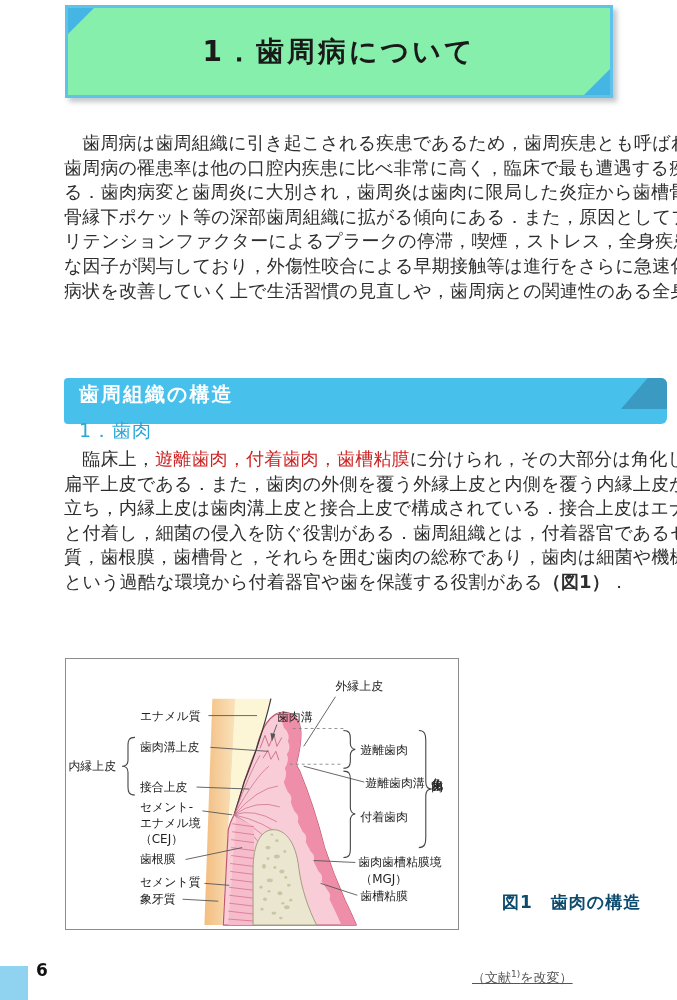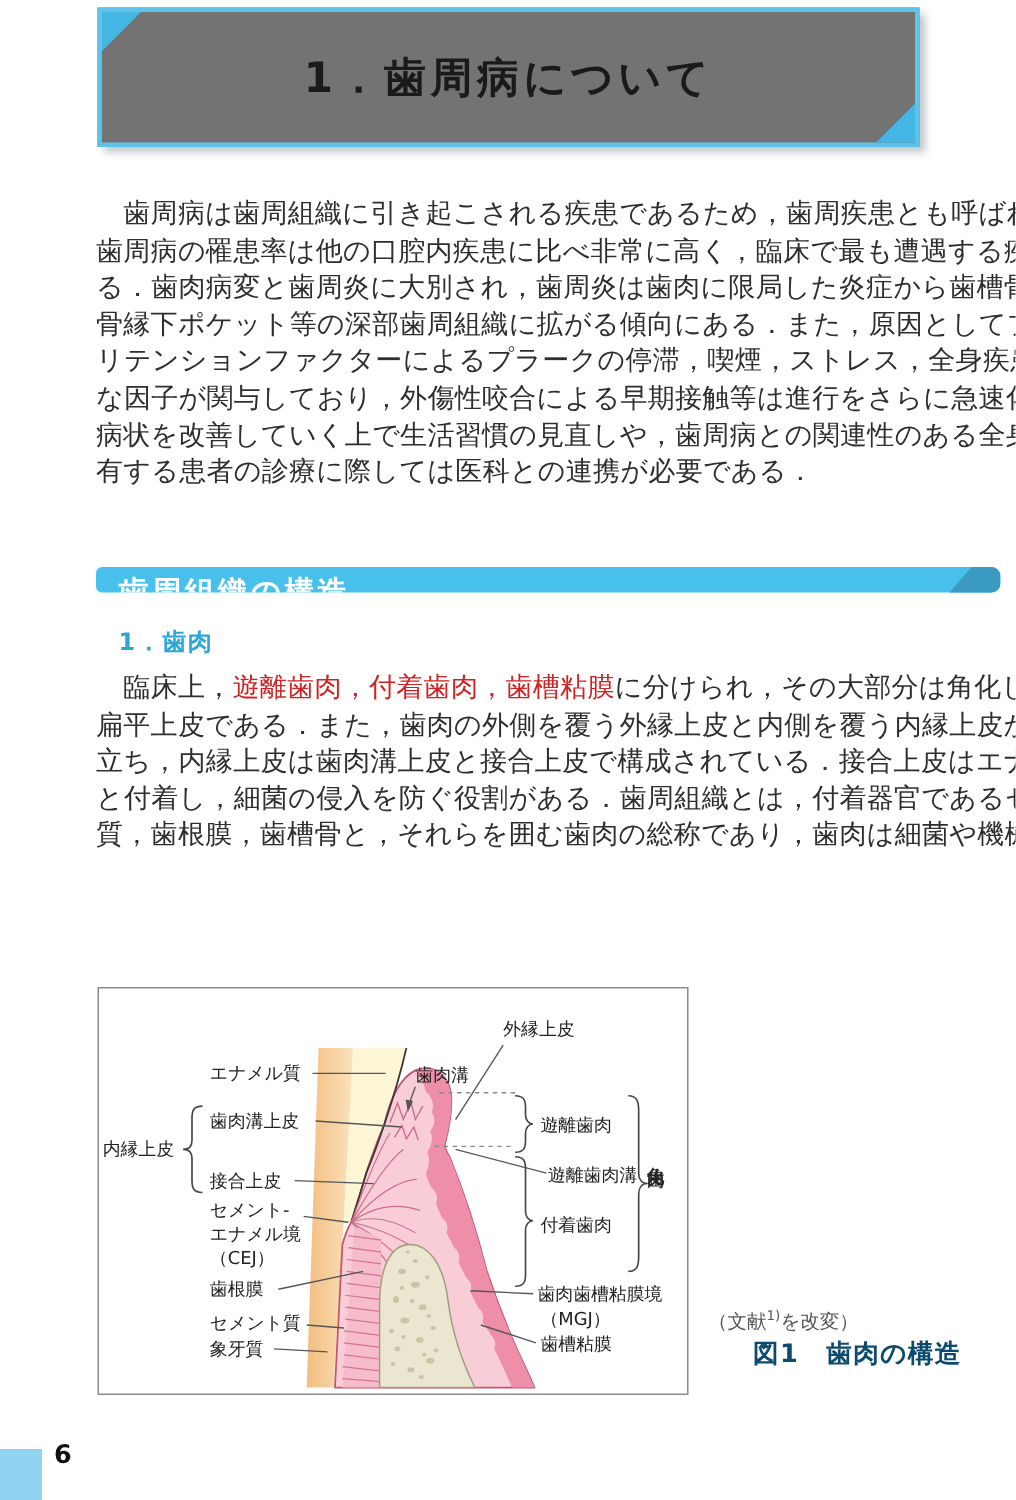--- a/index.html
+++ b/index.html
@@ -6,52 +6,52 @@
     --accent-blue:#48c0ec; --banner-cap:#3a9ac2; --box-border:#5fc3e9;
     --corner-blue:#45b5e4; --subhead-blue:#2ba7d7; --highlight-red:#cc2424;
     --text-dark:#2e2e2e; --footer-tab:#8fd3f1;
   }
   *{margin:0;padding:0;box-sizing:border-box;}
   html,body{width:677px;height:1000px;}
   body{font-family:"DejaVu Sans","Liberation Sans",sans-serif;background:#fff;position:relative;overflow:hidden;color:var(--text-dark);}
   .page{position:absolute;inset:0;background:#fff;}
 
   
-  .title-box{position:absolute;left:65px;top:5px;width:548px;height:93px;background:#737373;
+  .title-box{position:absolute;left:65px;top:5px;width:548px;height:93px;background:#86efac;
     border:3px solid var(--box-border);box-shadow:4px 4px 5px rgba(120,130,140,.45);
     display:flex;align-items:center;justify-content:center;}
   .corner-tl{position:absolute;left:0;top:0;width:0;height:0;
     border-top:26px solid var(--corner-blue);border-right:26px solid transparent;}
   .corner-br{position:absolute;right:0;bottom:0;width:0;height:0;
     border-bottom:26px solid var(--corner-blue);border-left:26px solid transparent;}
   .title-text{font-size:28px;font-weight:bold;color:#1a1a1a;letter-spacing:3px;}
 
   
   .intro{position:absolute;left:64px;top:131px;width:600px;}
   .para-line{font-size:18px;line-height:24.6px;white-space:nowrap;letter-spacing:.2px;}
 
   
-  .section-banner{position:absolute;left:64px;top:378px;width:603px;height:17px;
+  .section-banner{position:absolute;left:64px;top:378px;width:603px;height:46px;
     background:var(--accent-blue);border-radius:4px 6px 6px 4px;overflow:hidden;text-decoration:underline;}
   .banner-cap{position:absolute;right:0;top:0;width:46px;height:31px;background:var(--banner-cap);
     clip-path:polygon(0 100%,58% 0,100% 0,100% 100%);}
   .banner-text{position:absolute;left:15px;top:3px;font-size:20px;font-weight:bold;color:#fff;letter-spacing:2px;}
 
-  .subheading{position:absolute;left:79px;top:418px;font-size:16px;font-weight:bold;
+  .subheading{position:absolute;left:79px;top:418px;font-size:19px;font-weight:normal;
     color:var(--subhead-blue);letter-spacing:1px;}
   .body2{position:absolute;left:64px;top:447px;width:600px;}
   .red{color:var(--highlight-red);font-weight:normal;}
   .bold{font-weight:bold;}
 
   
   .figure-box{position:absolute;left:65px;top:658px;width:394px;height:272px;
     border:1px solid #8c8c8c;background:#fff;}
   .figure-box svg{display:block;}
   .fig-caption{position:absolute;left:502px;top:891px;font-size:17px;font-weight:bold;color:#0c4a6e;letter-spacing:1px;}
-  .fig-ref{position:absolute;left:472px;top:872px;font-size:13px;color:#555;}
+  .fig-ref{position:absolute;left:472px;top:969px;font-size:13px;color:#555;text-decoration:underline;}
   .fig-ref sup{font-size:9px;}
 
   
   .page-tab{position:absolute;left:0;top:966px;width:28px;height:34px;background:var(--footer-tab);}
   .page-number{position:absolute;left:36px;top:960px;font-size:17px;font-weight:bold;color:#111;}
 
   svg text{font-family:"DejaVu Sans","Liberation Sans",sans-serif;font-size:12px;fill:#222;}
   .vtext{writing-mode:tb;letter-spacing:1px;}
 </style>
 </head>
@@ -66,36 +66,36 @@
   </div>
 
   <div class="intro">
     <div class="para-line">　歯周病は歯周組織に引き起こされる疾患であるため，歯周疾患とも呼ばれている．</div>
     <div class="para-line">歯周病の罹患率は他の口腔内疾患に比べ非常に高く，臨床で最も遭遇する疾患であ</div>
     <div class="para-line">る．歯肉病変と歯周炎に大別され，歯周炎は歯肉に限局した炎症から歯槽骨の吸収，</div>
     <div class="para-line">骨縁下ポケット等の深部歯周組織に拡がる傾向にある．また，原因としてプラーク</div>
     <div class="para-line">リテンションファクターによるプラークの停滞，喫煙，ストレス，全身疾患等，様々</div>
     <div class="para-line">な因子が関与しており，外傷性咬合による早期接触等は進行をさらに急速化させる．</div>
     <div class="para-line">病状を改善していく上で生活習慣の見直しや，歯周病との関連性のある全身疾患を</div>
-    <div class="para-line">有する患者の診療に際しては医科との連携が必要である．</div>
   </div>
 
   <div class="section-banner">
     <div class="banner-cap"></div>
     <div class="banner-text">歯周組織の構造</div>
   </div>
 
   <div class="subheading">1．歯肉</div>
 
   <div class="body2">
     <div class="para-line"><span>　臨床上，</span><span class="red">遊離歯肉，付着歯肉，歯槽粘膜</span><span>に分けられ，その大部分は角化した重層</span></div>
     <div class="para-line">扁平上皮である．また，歯肉の外側を覆う外縁上皮と内側を覆う内縁上皮から成り</div>
     <div class="para-line">立ち，内縁上皮は歯肉溝上皮と接合上皮で構成されている．接合上皮はエナメル質</div>
     <div class="para-line">と付着し，細菌の侵入を防ぐ役割がある．歯周組織とは，付着器官であるセメント</div>
     <div class="para-line">質，歯根膜，歯槽骨と，それらを囲む歯肉の総称であり，歯肉は細菌や機械的刺激</div>
+    <div class="para-line"><span>という過酷な環境から付着器官や歯を保護する役割がある</span><span class="bold">（図1）</span><span>．</span></div>
   </div>
 
   <div class="figure-box">
     <svg width="392" height="270" viewBox="0 0 394 272">
       <defs>
         <linearGradient id="dentinGrad" x1="0" y1="0" x2="1" y2="0">
           <stop offset="0" stop-color="#f3bd80"></stop>
             <stop offset="1" stop-color="#fae3bd"></stop>
         </linearGradient>
       </defs>

